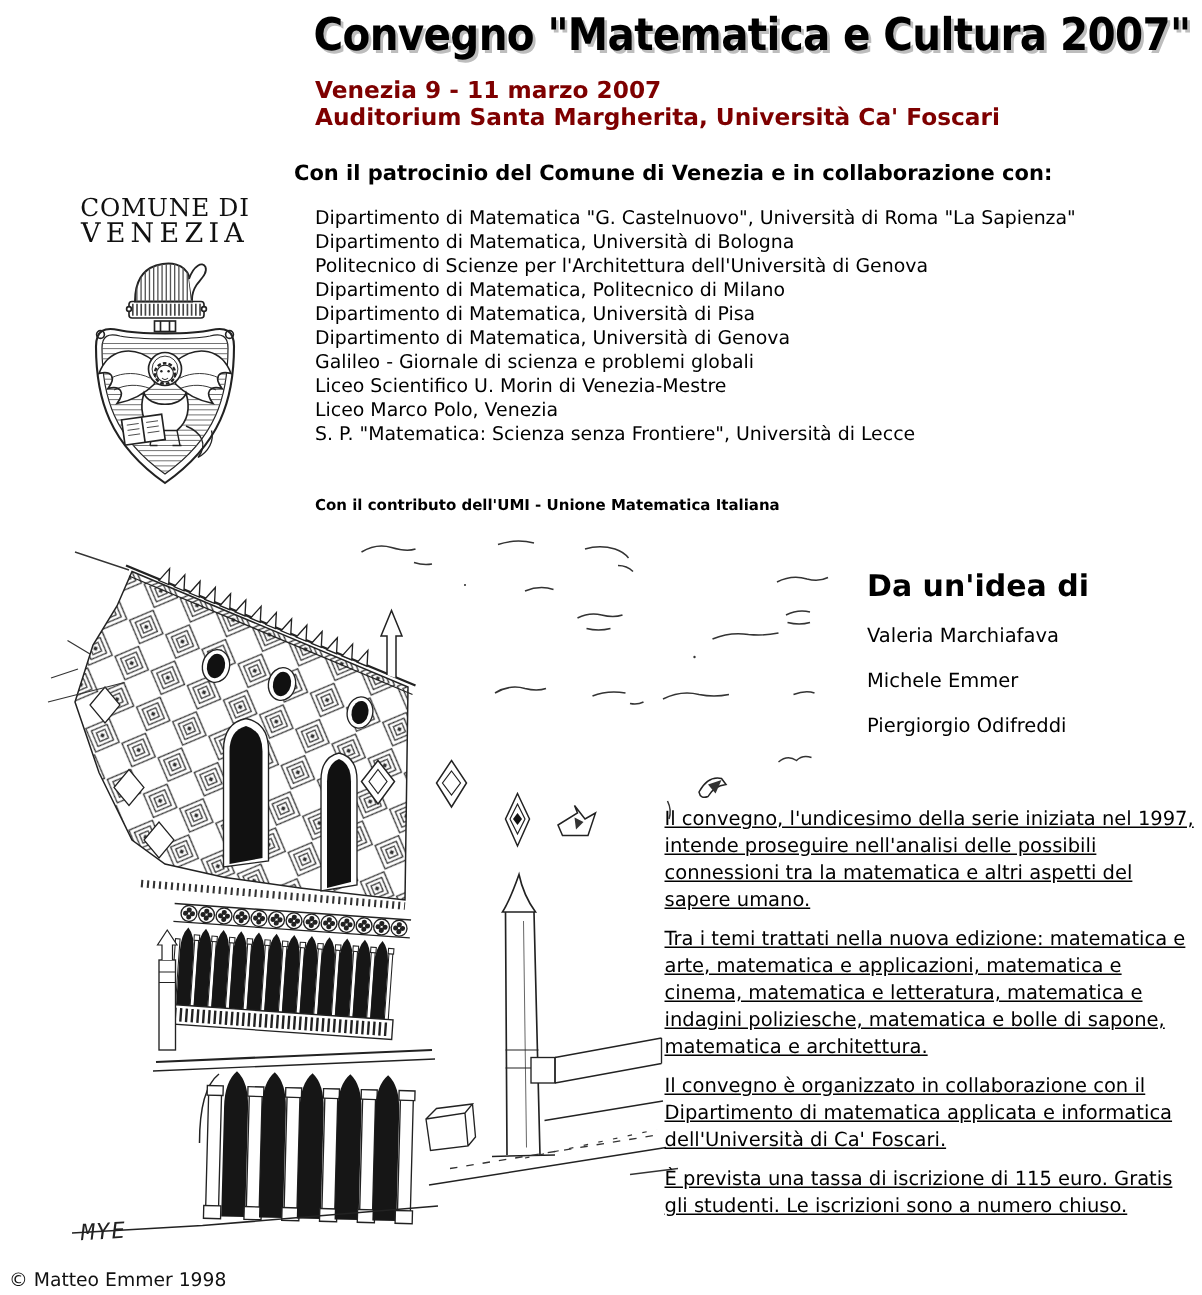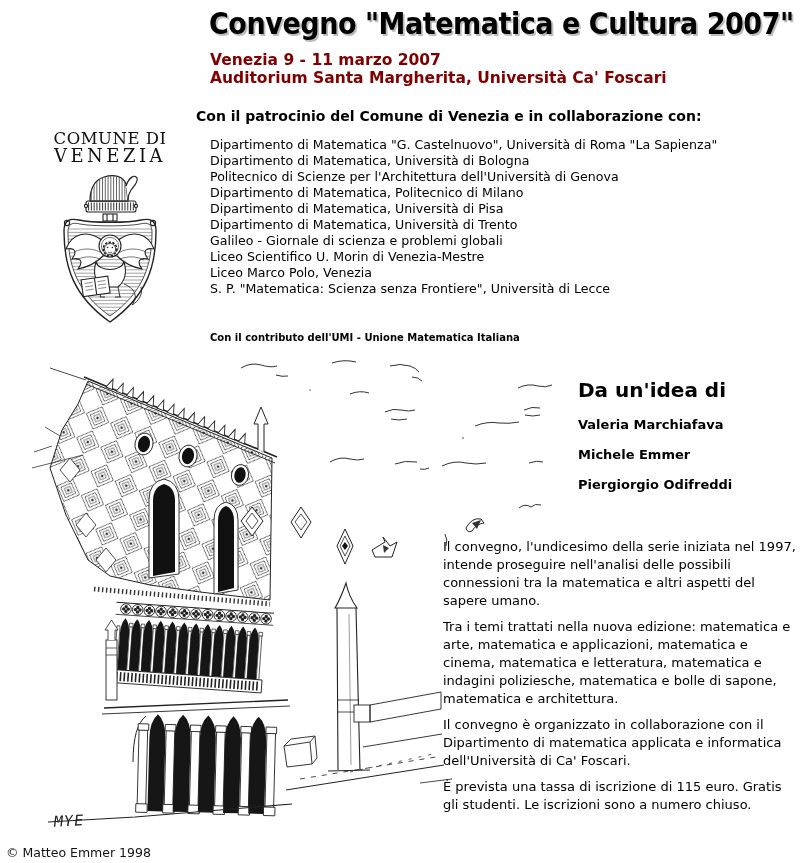--- a/index.html
+++ b/index.html
@@ -15,24 +15,24 @@
   .sponsor-list{left:210px;top:137px;font-size:12.6px;line-height:16px;white-space:nowrap;z-index:3;}
   .umi-note{left:210px;top:332px;font-size:10px;font-weight:bold;white-space:nowrap;z-index:3;}
   .logo-wordmark{left:40px;top:130px;width:140px;text-align:center;
                  font-family:"DejaVu Serif","Liberation Serif",serif;color:#111;z-index:3;}
   .logo-line1{font-size:16.5px;letter-spacing:0.5px;line-height:17px;}
   .logo-line2{font-size:18px;letter-spacing:3.5px;line-height:18px;}
   .crest-svg{left:40px;top:172px;width:140px;height:158px;z-index:2;}
   .drawing-svg{left:0;top:356px;width:560px;height:496px;z-index:1;pointer-events:none;}
   .idea-block{left:578px;top:382px;z-index:3;}
   .idea-heading{font-size:20px;font-weight:bold;line-height:17px;}
-  .idea-name{font-size:13px;line-height:13px;margin-top:17px;font-weight:bold;}
+  .idea-name{font-size:13px;line-height:13px;margin-top:17px;}
   .idea-name.first{margin-top:19px;}
   .description{left:443px;top:538px;width:358px;font-size:13px;line-height:18px;z-index:3;}
-  .description p{margin:0 0 8px 0;}
+  .description p{margin:0 0 8px 0;text-decoration:underline;}
   .signature{left:54px;top:812px;font-family:"DejaVu Sans Mono","Liberation Mono",monospace;
              font-size:15px;color:#222;transform:skewX(-10deg) rotate(-3deg);letter-spacing:1px;z-index:3;}
   .copyright{left:6px;top:845px;font-size:12.5px;color:#111;z-index:3;}
   svg{display:block;}
 </style>
 </head>
 <body>
 
 <div class="page">
 
@@ -44,21 +44,21 @@
   </div>
 
   <div class="abs patronage-heading">Con il patrocinio del Comune di Venezia e in collaborazione con:</div>
 
   <div class="abs sponsor-list">
     <div>Dipartimento di Matematica "G. Castelnuovo", Università di Roma "La Sapienza"</div>
     <div>Dipartimento di Matematica, Università di Bologna</div>
     <div>Politecnico di Scienze per l'Architettura dell'Università di Genova</div>
     <div>Dipartimento di Matematica, Politecnico di Milano</div>
     <div>Dipartimento di Matematica, Università di Pisa</div>
-    <div>Dipartimento di Matematica, Università di Trento</div>
+    <div>Dipartimento di Matematica, Università di Genova</div>
     <div>Galileo - Giornale di scienza e problemi globali</div>
     <div>Liceo Scientifico U. Morin di Venezia-Mestre</div>
     <div>Liceo Marco Polo, Venezia</div>
     <div>S. P. "Matematica: Scienza senza Frontiere", Università di Lecce</div>
   </div>
 
   <div class="abs umi-note">Con il contributo dell'UMI - Unione Matematica Italiana</div>
 
   <div class="abs logo-wordmark">
     <div class="logo-line1">COMUNE DI</div>

